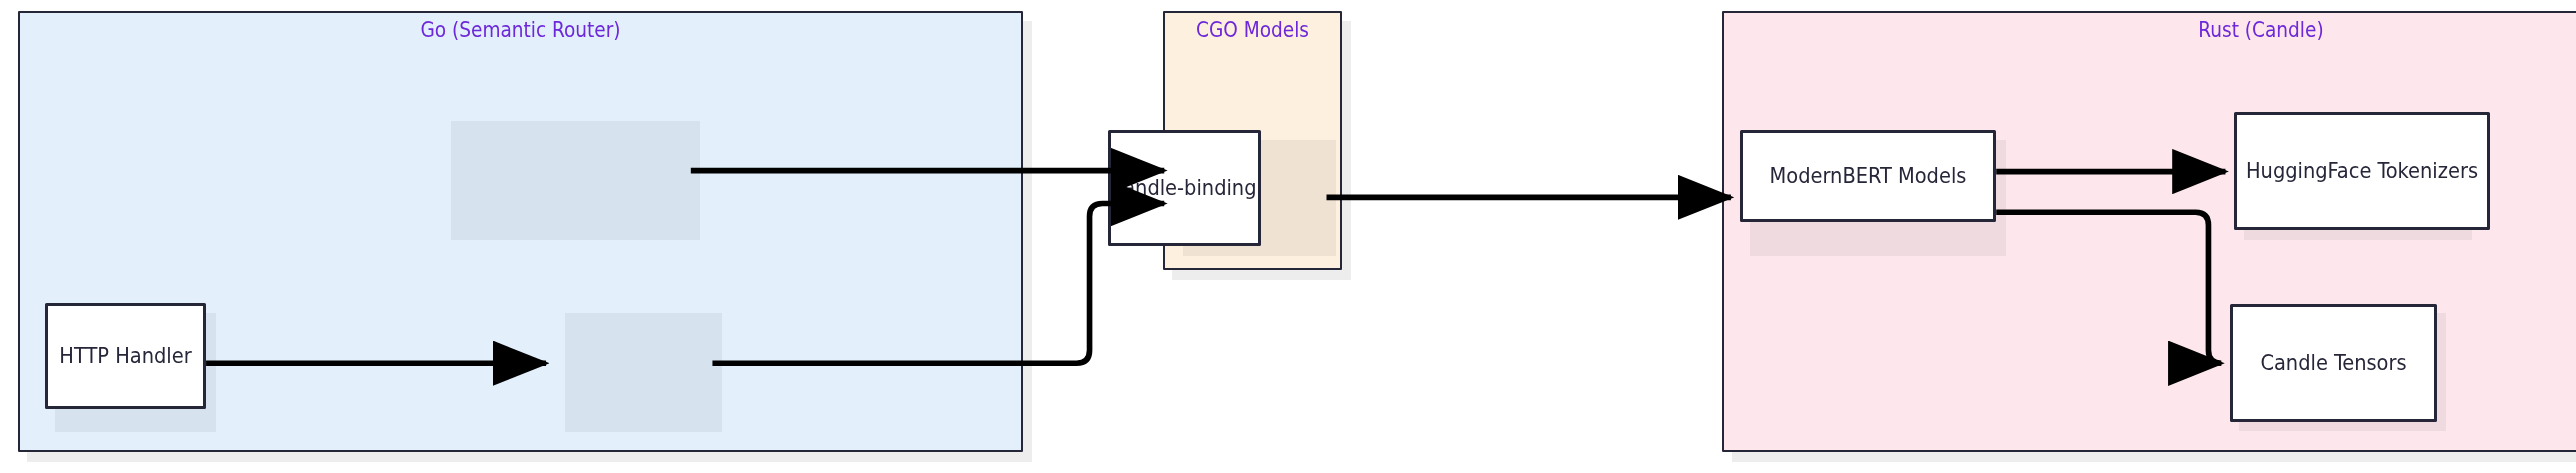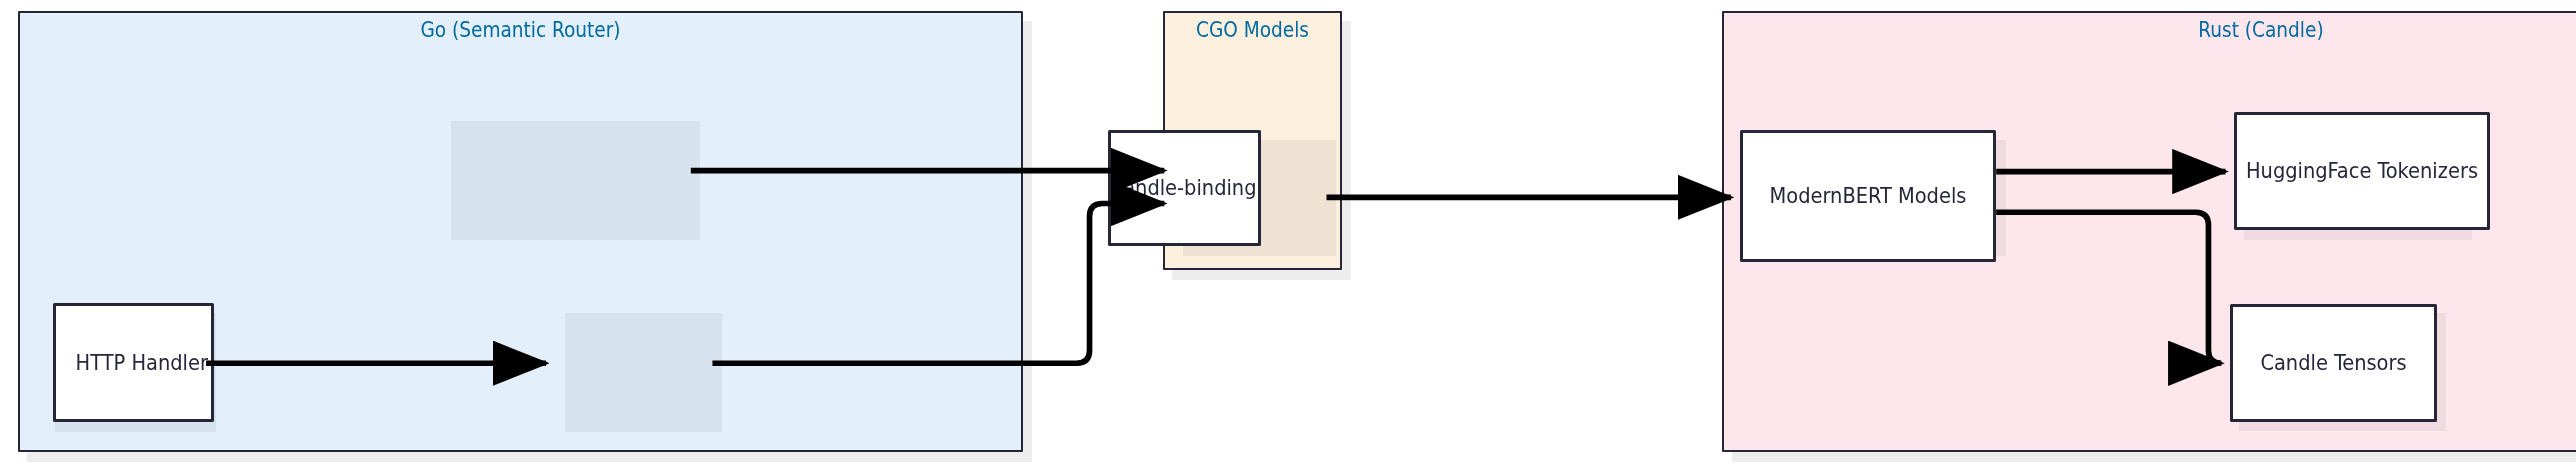--- a/index.html
+++ b/index.html
@@ -28,21 +28,21 @@
     z-index:0;
   }
   .cluster-title{
     position:absolute;
     top:7.2px;
     left:0;
     width:100%;
     text-align:center;
     font-size:20.6px;
     line-height:1;
-    color:#0369a1;
+    color:#6d28d9;
     letter-spacing:0px;
     white-space:nowrap;
     font-stretch:condensed;
   }
   .c-go   {background:#e3f0fc;}
   .c-cgo  {background:#fdf0df;}
   .c-rust {background:#fde7ec;}
 
   
   .node{
@@ -88,41 +88,41 @@
   <div class="cluster-shadow" style="left:1172px;top:20.6px;  width:179px;  height:259px;"></div>
   <div class="cluster-shadow" style="left:1732px;top:20.6px;  width:1078px; height:441px;"></div>
 
   <div class="cluster c-go" style="left:18px; top:11.3px; width:1005px; height:441px;">
     <div class="cluster-title">Go (Semantic Router)</div>
   </div>
 
   <div class="node-shadow" style="left:451px; top:121px; width:249px; height:119px;"></div>
 
   <div class="node-shadow" style="left:55px; top:313px; width:161px; height:119px;"></div>
-  <div class="node" style="left:53px; top:303px; width:161px; height:119px;justify-content:flex-end;">
+  <div class="node" style="left:45px; top:303px; width:161px; height:106px;">
     <span class="node-label">HTTP Handler</span>
   </div>
 
   <div class="node-shadow" style="left:565px; top:313px; width:157px; height:119px;"></div>
 
   <div class="cluster c-cgo" style="left:1163px; top:11.3px; width:179px; height:259px;">
     <div class="cluster-title">CGO Models</div>
   </div>
 
   <div class="node-shadow" style="left:1183px; top:140px; width:153px; height:116px;"></div>
   <div class="node" style="left:1108px; top:130px; width:153px; height:116px;">
     <span class="node-label">candle-binding</span>
   </div>
 
   <div class="cluster c-rust" style="left:1722px; top:11.3px; width:1078px; height:441px;">
     <div class="cluster-title">Rust (Candle)</div>
   </div>
 
   <div class="node-shadow" style="left:1750px; top:140px; width:256px; height:116px;"></div>
-  <div class="node" style="left:1740px; top:130px; width:256px; height:132px;">
+  <div class="node" style="left:1740px; top:130px; width:256px; height:92px;">
     <span class="node-label">ModernBERT Models</span>
   </div>
 
   <div class="node-shadow" style="left:2244px; top:122px; width:228px; height:118px;"></div>
   <div class="node" style="left:2234px; top:112px; width:256px; height:118px;">
     <span class="node-label">HuggingFace Tokenizers</span>
   </div>
 
   <div class="node-shadow" style="left:2239px; top:313px; width:207px; height:118px;"></div>
   <div class="node" style="left:2230px; top:304px; width:207px; height:118px;">

